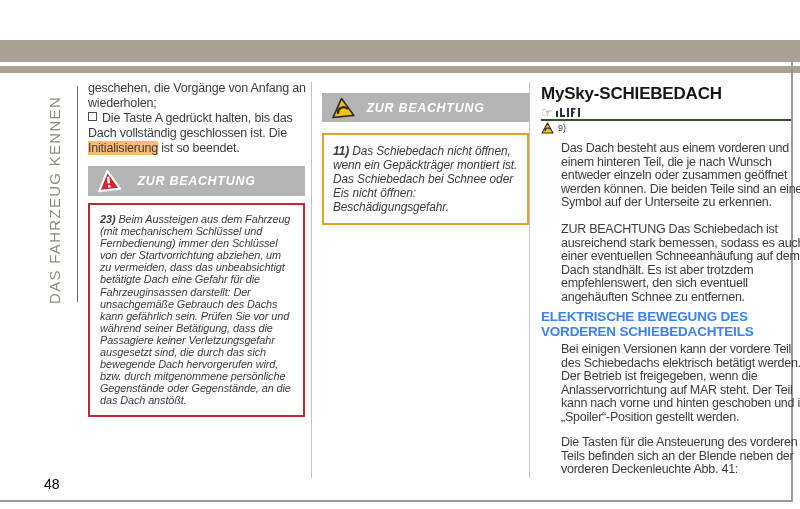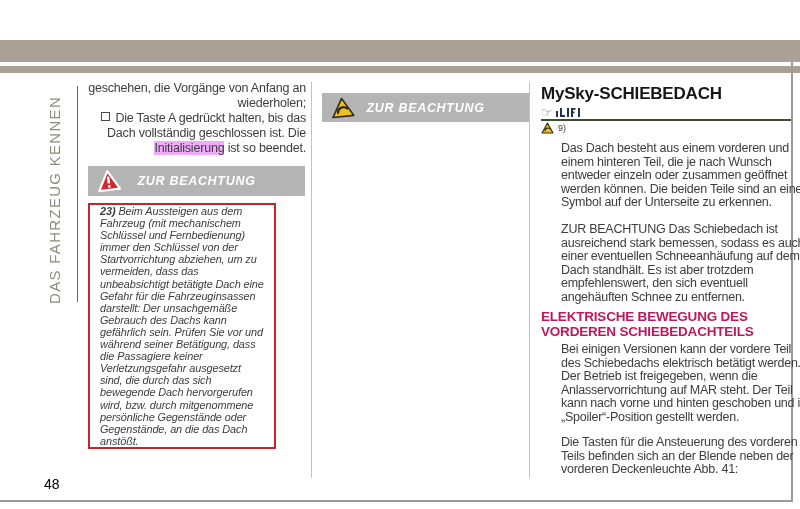--- a/index.html
+++ b/index.html
@@ -22,40 +22,40 @@
   }
   .sidebar-rule { position:absolute; left:77px; top:86px; width:1px; height:216px; background:#6a6a60; }
   .page-number { position:absolute; left:44px; top:476px; font-size:14px; color:#000000; }
   
   .divider { position:absolute; top:82px; width:1px; height:396px; background:#c3c3c3; }
   .divider-1 { left:311px; }
   .divider-2 { left:529px; }
   
   .body-txt { font-size:12.5px; line-height:15px; letter-spacing:-0.2px; color:#3d3d3d; }
   
-  .col1-text { position:absolute; left:88px; top:81px; width:218px;text-align:right; }
+  .col1-text { position:absolute; left:88px; top:81px; width:218px; }
   .bullet-row { margin-top:0; }
   .bullet-square {
     display:inline-block; width:7px; height:7px; border:1.3px solid #4a4a4a;
     margin-right:5px; vertical-align:baseline; position:relative; top:-1px;
   }
-  .hl { background:#f0abfc; }
+  .hl { background:#fdba74; }
   .warn-banner {
     position:absolute; background:#b4b4b4; display:flex; align-items:center; justify-content:center;
   }
   .warn-banner-1 { left:88px; top:166px; width:217px; height:30px; }
   .warn-banner-2 { left:322px; top:93px; width:207px; height:29px; }
   .warn-banner .label {
     font-style:italic; font-weight:bold; color:#ffffff; font-size:12.5px; letter-spacing:0.7px;
   }
   .banner-icon { position:absolute; left:8px; top:3px; }
   .note-box { position:absolute; background:#fff; }
   .red-box {
-    left:88px; top:203px; width:188px; min-height:210px;
-    border:2px solid #c1272d; padding:0 10px; box-sizing:border-box;
+    left:88px; top:203px; width:217px; min-height:210px;
+    border:2px solid #c1272d; padding:8px 10px; box-sizing:border-box;
     font-style:italic; font-size:10.9px; line-height:12.1px; letter-spacing:-0.1px; color:#3c3c3c;
   }
   .yellow-box {
     left:322px; top:133px; width:207px; min-height:80px;
     border:2px solid #e0a42c; padding:9px 9px; box-sizing:border-box;
     font-style:italic; font-size:11.9px; line-height:14px; letter-spacing:-0.1px; color:#3c3c3c;
   }
   .note-ref { font-weight:bold; font-style:italic; }
   
   .col3-title {
@@ -67,21 +67,21 @@
   .hand-icon { font-family:"DejaVu Sans", sans-serif; font-size:13px; color:#8f8f8f; line-height:13px; }
   .ref-row { position:absolute; left:541px; top:122px; display:flex; align-items:center; gap:4px; }
   .ref-label { font-size:9px; color:#3d3d3d; }
   .col3-para { position:absolute; left:541px; width:252px; font-size:12.5px; line-height:13.6px; letter-spacing:-0.25px;margin-left:20px; }
   .p1 { top:142px; }
   .p2 { top:223px; }
   .p3 { top:343px; }
   .p4 { top:436px; }
   .subheading {
     position:absolute; left:541px; top:310px; width:252px;
-    font-size:13.5px; line-height:14.5px; font-weight:bold; color:#be185d; letter-spacing:-0.2px;
+    font-size:13.5px; line-height:14.5px; font-weight:bold; color:#3b82f6; letter-spacing:-0.2px;
   }
   svg { display:block; }
 </style>
 </head>
 <body>
 
 <div class="page">
 
   <div class="bar-thick"></div>
   <div class="bar-thin"></div>
@@ -120,20 +120,23 @@
   <div class="warn-banner warn-banner-2">
     <span class="banner-icon">
       <svg width="25" height="24" viewBox="0 0 25 24" style="transform:rotate(-6deg)">
         <path d="M12.5 2.5 L23 20.5 L2 20.5 Z" fill="#f2c01e" stroke="#2e2a20" stroke-width="1.6" stroke-linejoin="round"></path>
         <path d="M7.5 16.5 a5.5 5.5 0 0 1 9.5 -3.5" fill="none" stroke="#2e2a20" stroke-width="2.2" stroke-linecap="round"></path>
       </svg>
     </span>
     <span class="label">ZUR BEACHTUNG</span>
   </div>
 
+  <div class="note-box yellow-box">
+    <span class="note-ref">11)</span><span> Das Schiebedach nicht öffnen, wenn ein Gepäckträger montiert ist. Das Schiebedach bei Schnee oder Eis nicht öffnen: Beschädigungsgefahr.</span>
+  </div>
 
   <div class="col3-title">MySky-SCHIEBEDACH</div>
 
   <div class="symbols-row">
     <span class="hand-icon">☞</span>
     <span style="margin-left:2px;">
       <svg width="30" height="12" viewBox="0 0 30 12">
         <g fill="#24304e">
           <rect x="1" y="5" width="2" height="6"></rect>
           <rect x="5" y="2" width="2" height="9"></rect>

